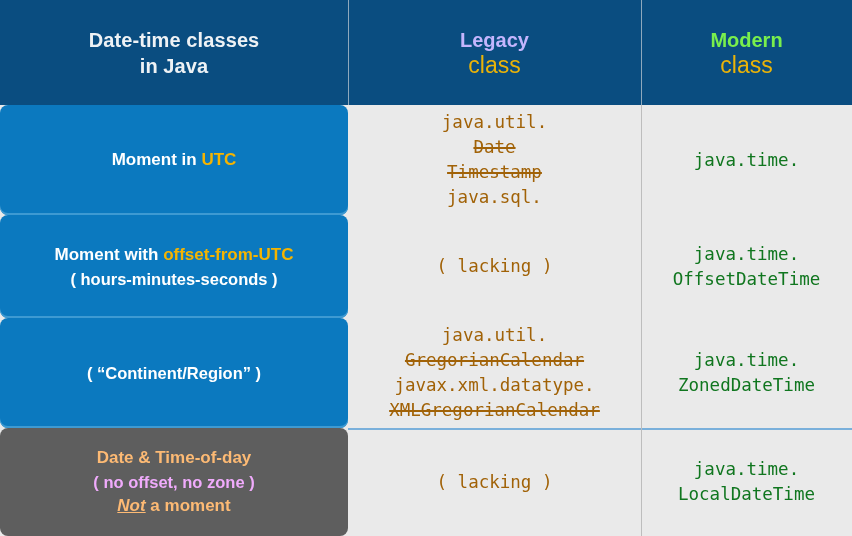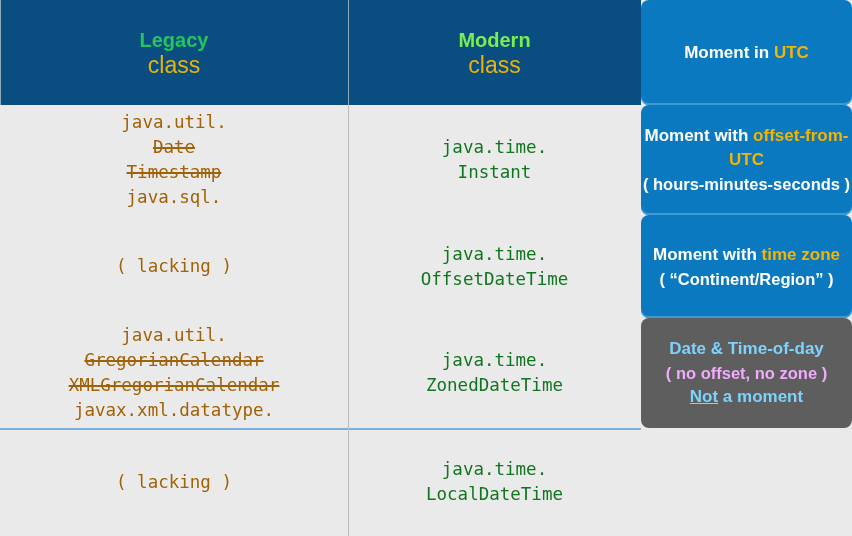--- a/index.html
+++ b/index.html
@@ -57,21 +57,21 @@
   .hdr-title {
     font-weight: bold;
     font-size: 20px;
     line-height: 25px;
   }
   .hdr-sub {
     font-size: 23px;
     line-height: 25px;
     color: #eab308;
   }
-  .legacy-word { color: #22c55e; }
+  .legacy-word { color: #c4b5fd; }
   .modern-word { color: #79ef4c; }
 
   
   .lbl {
     background: #0b79bf;
     color: #ffffff;
     box-shadow: inset 0 -2px 0 #3e9ad2;
     border-radius: 8px;
   }
   .lbl.last {
@@ -83,24 +83,24 @@
     font-size: 17px;
     line-height: 24px;
     color: #ffffff;
   }
   .lbl-sub {
     font-size: 16.5px;
     line-height: 24px;
     color: #ffffff;
     font-weight: bold;
   }
-  .lbl.last .lbl-main { color: #7dd3fc; }
+  .lbl.last .lbl-main { color: #fdba74; }
   .lbl.last .lbl-sub  { color: #f0abfc; }
   .hl { color: #f5b400; }
-  .u-not { text-decoration: underline; }
+  .u-not { text-decoration: underline; font-style: italic; }
 
   
   .code {
     background: #eaeaea;
     font-family: "DejaVu Sans Mono", "Liberation Mono", monospace;
   }
   .col-sep { box-shadow: inset 1px 0 0 #bdbdbd; }
   .rule-top { box-shadow: inset 0 2px 0 #7ab0db; }
   .col-sep.rule-top { box-shadow: inset 1px 0 0 #bdbdbd, inset 0 2px 0 #7ab0db; }
 
@@ -113,20 +113,24 @@
   .modern .code-line { color: #10761f; }
   .code-line.strong { font-weight: normal; }
   .code-line.strike { text-decoration: line-through; text-decoration-thickness: 2px; }
 </style>
 </head>
 <body>
 
 <div class="canvas">
   <div class="table">
 
+    <div class="cell hdr hdr-left">
+      <div>Date-time classes</div>
+      <div>in Java</div>
+    </div>
     <div class="cell hdr hdr-sep">
       <div class="hdr-title legacy-word">Legacy</div>
       <div class="hdr-sub">class</div>
     </div>
     <div class="cell hdr hdr-sep">
       <div class="hdr-title modern-word">Modern</div>
       <div class="hdr-sub">class</div>
     </div>
 
     <div class="cell lbl">
@@ -135,48 +139,44 @@
       </div>
     </div>
     <div class="cell code legacy">
       <div class="code-line">java.util.</div>
       <div class="code-line strong strike">Date</div>
       <div class="code-line strong strike">Timestamp</div>
       <div class="code-line">java.sql.</div>
     </div>
     <div class="cell code modern col-sep">
       <div class="code-line">java.time.</div>
-      <div class="code-line strong">Instant</div>
     </div>
 
     <div class="cell lbl">
       <div class="lbl-main">
         <span>Moment with </span><span class="hl">offset-from-UTC</span>
       </div>
       <div class="lbl-sub">( hours-minutes-seconds )</div>
     </div>
     <div class="cell code legacy">
       <div class="code-line">( lacking )</div>
     </div>
     <div class="cell code modern col-sep">
       <div class="code-line">java.time.</div>
       <div class="code-line strong">OffsetDateTime</div>
     </div>
 
     <div class="cell lbl">
-      <div class="lbl-main">
-        <span>Moment with </span><span class="hl">time zone</span>
-      </div>
       <div class="lbl-sub">( “Continent/Region” )</div>
     </div>
     <div class="cell code legacy">
       <div class="code-line">java.util.</div>
       <div class="code-line strong strike">GregorianCalendar</div>
+      <div class="code-line">javax.xml.datatype.</div>
       <div class="code-line strong strike">XMLGregorianCalendar</div>
-      <div class="code-line">javax.xml.datatype.</div>
     </div>
     <div class="cell code modern col-sep">
       <div class="code-line">java.time.</div>
       <div class="code-line strong">ZonedDateTime</div>
     </div>
 
     <div class="cell lbl last">
       <div class="lbl-main">Date &amp; Time-of-day</div>
       <div class="lbl-sub">( no offset, no zone )</div>
       <div class="lbl-main">

